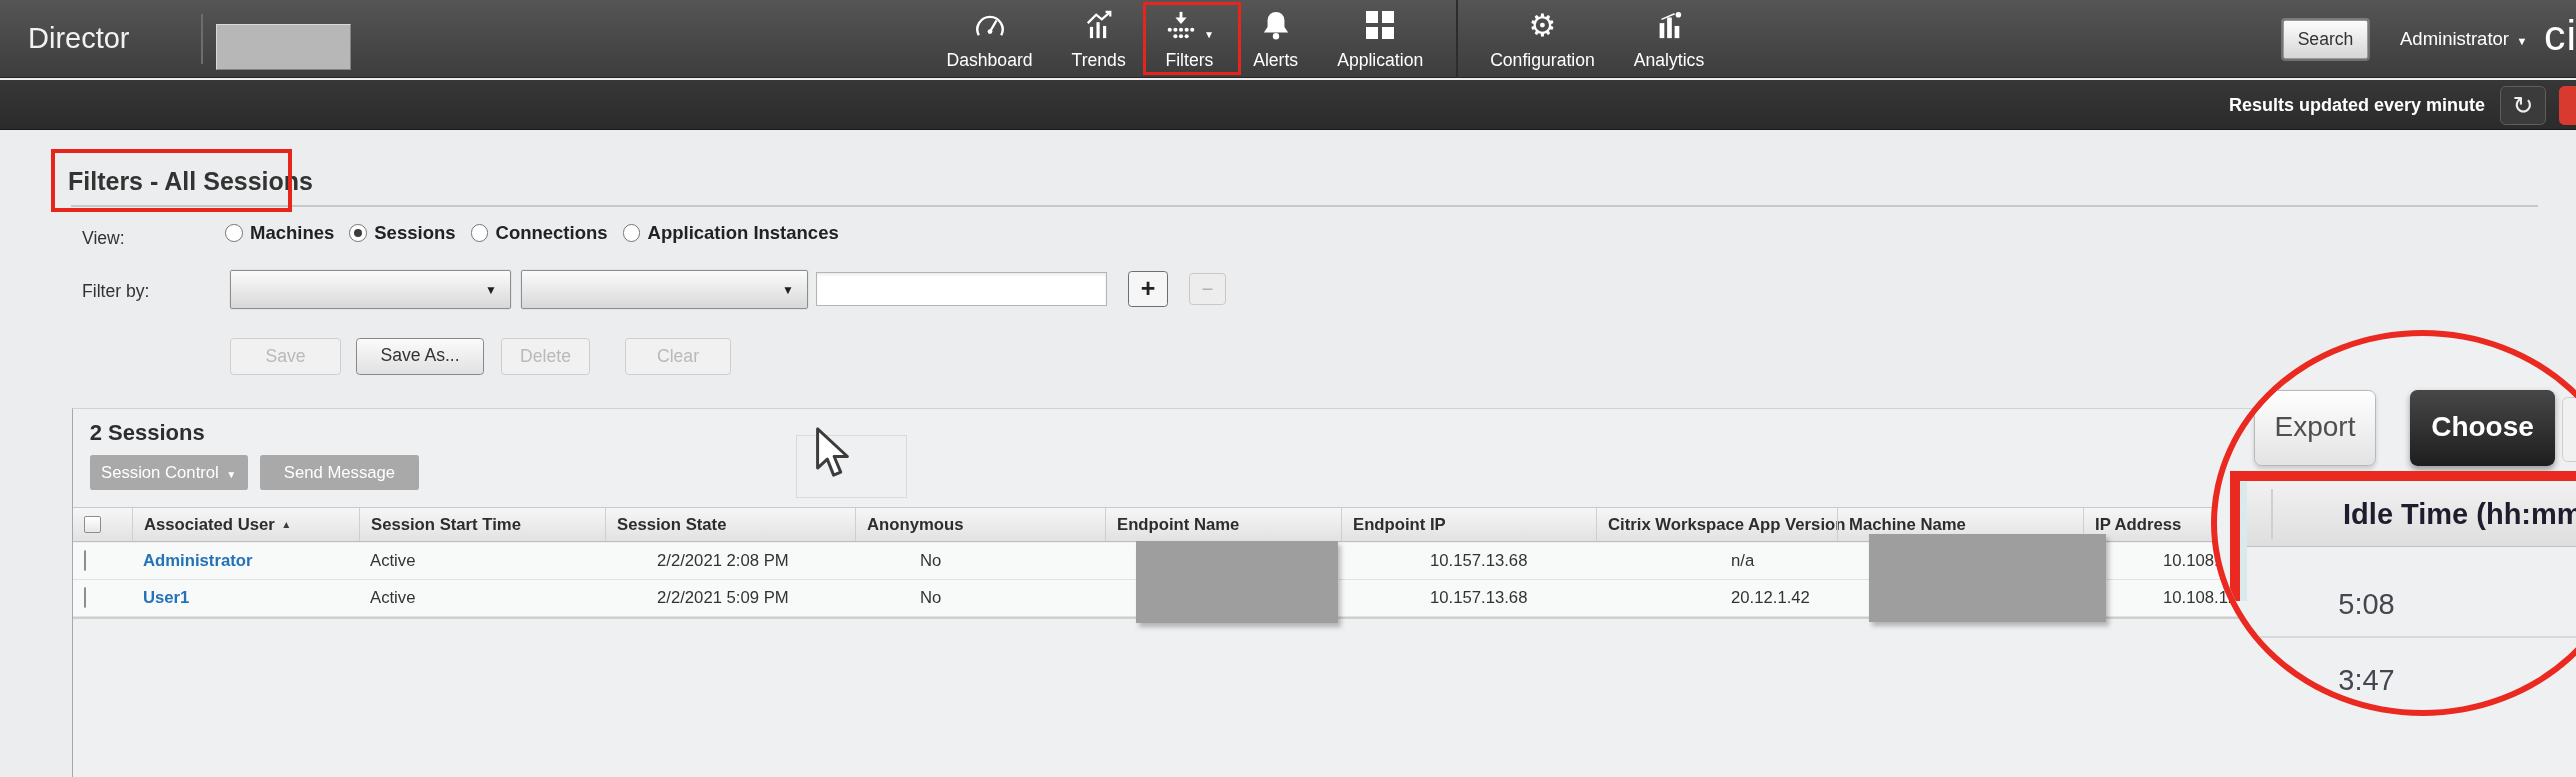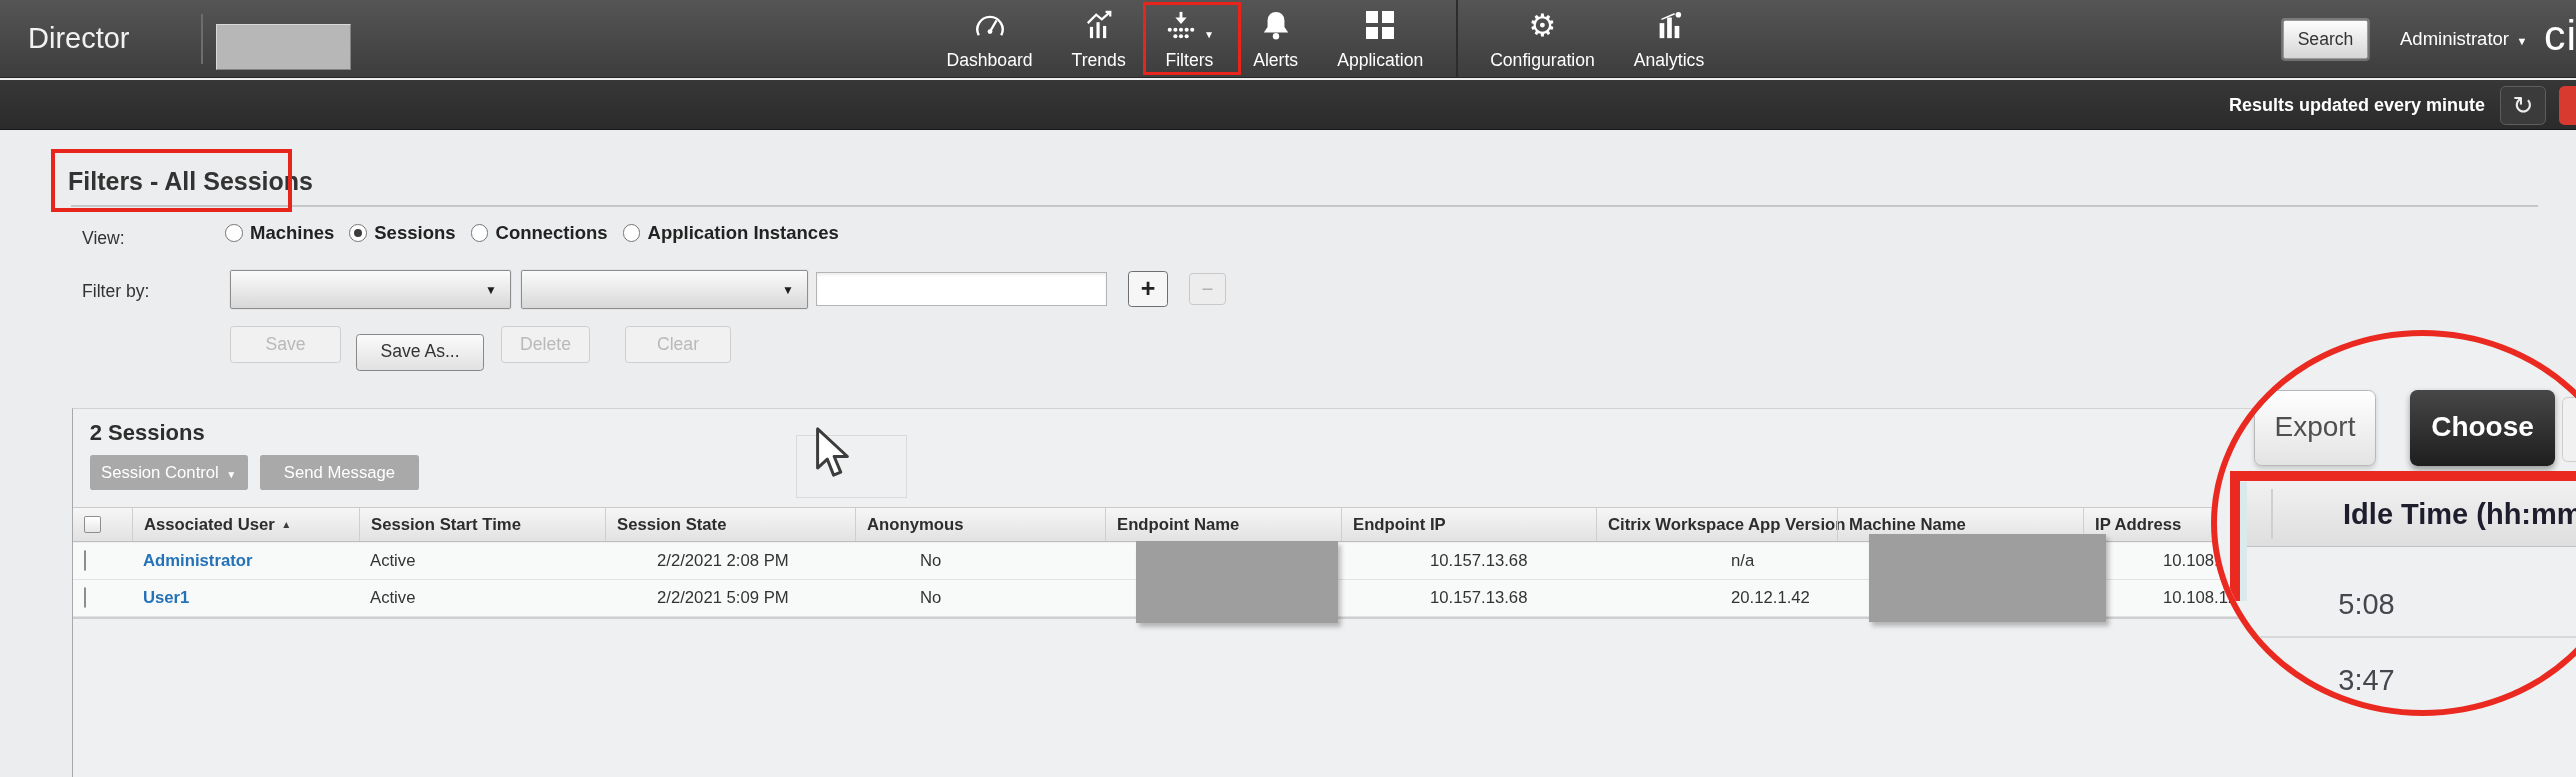--- a/index.html
+++ b/index.html
@@ -64,25 +64,25 @@
   .filter-input { position:absolute; left:816px; top:272px; width:291px; height:34px; border:0.9px solid #b4b4b4;
                   background:#fff; box-shadow:inset 0 1.9px 2.8px rgba(0,0,0,.08); font-size:16.7px; padding:0 9.3px;
                   font-family:"Liberation Sans",sans-serif; }
   .btn-plus { position:absolute; left:1128px; top:271px; width:40px; height:36px; border:1.9px solid #6e6e6e;
               border-radius:3.7px; background:#f6f6f6; font-size:25px; color:#222; text-align:center;
               line-height:32px; font-weight:bold; cursor:pointer; }
   .btn-minus { position:absolute; left:1189px; top:273px; width:37px; height:32px; border:0.9px solid #c8c8c8;
                border-radius:3.7px; background:#ededed; font-size:20.4px; color:#b0b0b0; text-align:center;
                line-height:30px; }
 
-  .act { position:absolute; top:326px; height:37px; border-radius:3.7px; font-size:17.6px;
+  .act { position:absolute; top:338px; height:37px; border-radius:3.7px; font-size:17.6px;
          text-align:center; line-height:35px; }
   .act.disabled { background:#f1f1f1; border:0.9px solid #cecece; color:#b9b9b9; }
   .act.enabled { background:linear-gradient(#fbfbfb,#e1e1e1); border:1.9px solid #888;
-                 color:#333; line-height:33px; cursor:pointer;margin-top:8px; }
+                 color:#333; line-height:33px; cursor:pointer; }
 
   
   .panel { position:absolute; left:72px; top:408px; width:2504px; height:370px;
            border-left:1.9px solid #a8a8a8; border-top:0.9px solid #d2d2d2; background:#eef0f1; }
   .sessions-count { position:absolute; left:16.7px; top:11px; font-size:22px; font-weight:bold; color:#2e2e2e; }
   .gray-btn { position:absolute; top:46px; height:35px; background:#a9a9a9; border-radius:2.8px; color:#fff;
               font-size:16.7px; text-align:center; line-height:35px; cursor:pointer; }
   .gray-btn .nav-caret { font-size:10.2px; color:#fff; margin-left:7.4px; }
 
   .tgrid { display:grid; grid-template-columns:59px 227px 246px 250px 250px 236px 255px 241px 246px 199px;

